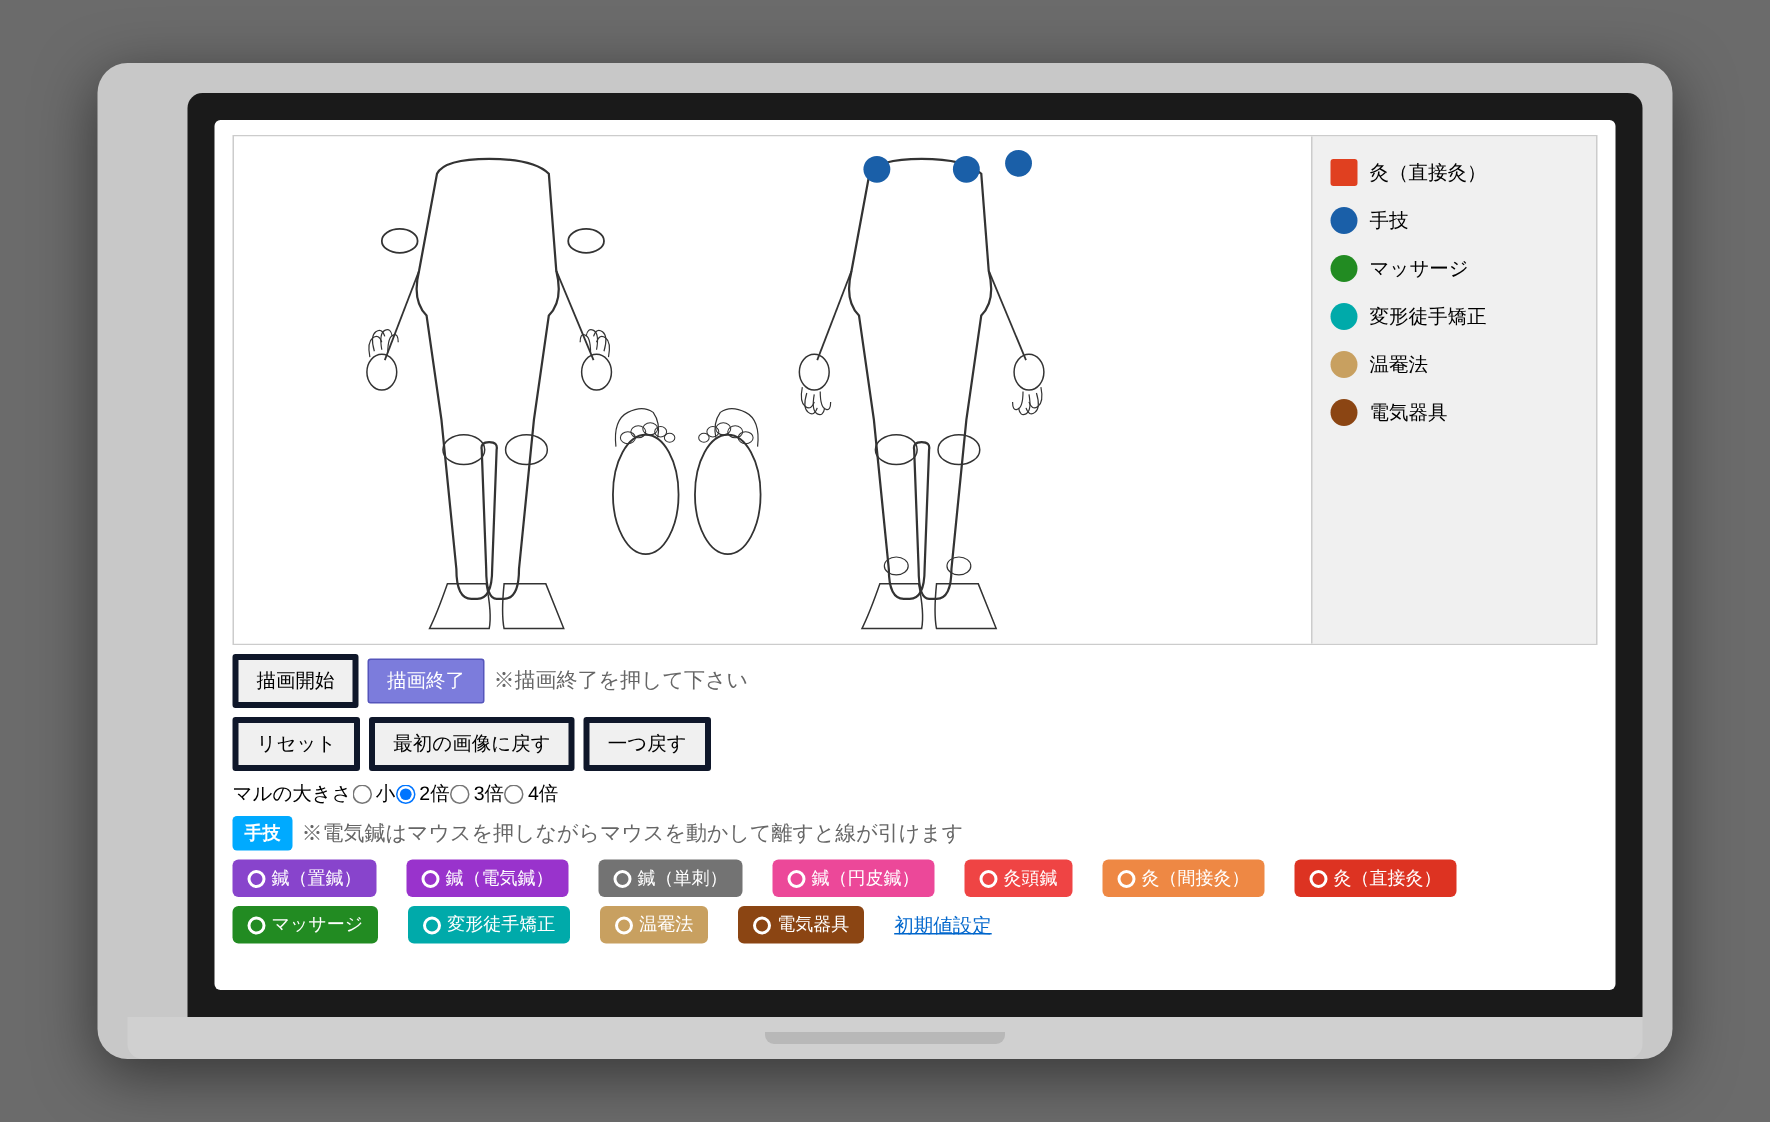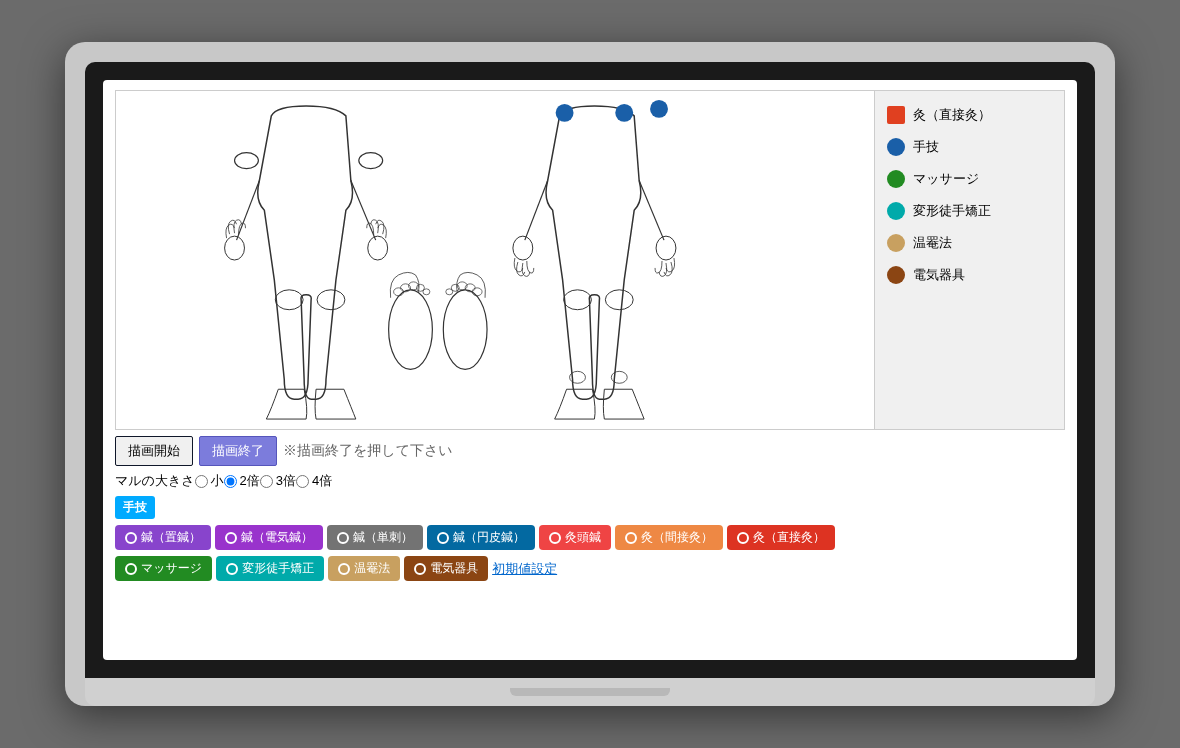--- a/index.html
+++ b/index.html
@@ -15,20 +15,21 @@
       width: 1050px;
       background: #c8c8c8;
       border-radius: 20px;
       padding: 20px 20px 0 20px;
       box-shadow: 0 10px 40px rgba(0,0,0,0.5);
     }
     .laptop-screen-bezel {
       background: #1a1a1a;
       border-radius: 10px 10px 0 0;
       padding: 18px;
+      margin-left: 40px;
     }
     .laptop-screen {
       background: #ffffff;
       width: 100%;
       min-height: 580px;
       border-radius: 4px;
       overflow: hidden;
       display: flex;
       flex-direction: column;
     }
@@ -92,21 +93,21 @@
       flex-shrink: 0;
     }
     .legend-dot.square { border-radius: 2px; }
     .legend-dot.circle { border-radius: 50%; }
     .controls-row {
       display: flex;
       align-items: center;
       gap: 6px;
     }
     .btn {
-      border: 1px solid #0f172a;
+      border: 4px solid #0f172a;
       background: #f0f0f0;
       padding: 5px 12px;
       cursor: pointer;
       font-size: 13px;
       font-family: inherit;
       border-radius: 2px;
     }
     .btn-active {
       background: #7c7cdc;
       color: white;
@@ -124,21 +125,21 @@
       display: flex;
       align-items: center;
       gap: 3px;
       cursor: pointer;
     }
 
     
     .treatment-row {
       display: flex;
       flex-wrap: wrap;
-      gap: 4px;
+      gap: 20px;
       align-items: center;
     }
     .treat-btn {
       border: none;
       border-radius: 4px;
       padding: 4px 10px;
       cursor: pointer;
       font-size: 12px;
       font-family: inherit;
       color: white;
@@ -303,20 +304,25 @@
             </div>
           </div>
         </div>
 
         <div class="controls-row">
           <button class="btn">描画開始</button>
           <button class="btn btn-active">描画終了</button>
           <span class="note-text">※描画終了を押して下さい</span>
         </div>
 
+        <div class="controls-row">
+          <button class="btn">リセット</button>
+          <button class="btn">最初の画像に戻す</button>
+          <button class="btn">一つ戻す</button>
+        </div>
 
         <div class="controls-row radio-group">
           <span>マルの大きさ</span>
           <label class="radio-label">
             <input type="radio" name="circleSize" value="small" style="">
             <span>小</span>
           </label>
           <label class="radio-label">
             <input type="radio" name="circleSize" value="x2" checked="" style="">
             <span>2倍</span>
@@ -326,36 +332,37 @@
             <span>3倍</span>
           </label>
           <label class="radio-label">
             <input type="radio" name="circleSize" value="x4" style="">
             <span>4倍</span>
           </label>
         </div>
 
         <div class="controls-row">
           <span class="selected-label">手技</span>
+          <span class="note-text">※電気鍼はマウスを押しながらマウスを動かして離すと線が引けます</span>
         </div>
 
         <div class="treatment-row">
           <button class="treat-btn" style="background:#8844cc;">
             <div class="dot outline"></div>
             <span>鍼（置鍼）</span>
           </button>
           <button class="treat-btn" style="background:#9933cc;">
             <div class="dot outline"></div>
             <span>鍼（電気鍼）</span>
           </button>
           <button class="treat-btn" style="background:#737373;">
             <div class="dot outline"></div>
             <span>鍼（単刺）</span>
           </button>
-          <button class="treat-btn" style="background:#0369a1;">
+          <button class="treat-btn" style="background:#ec4899;">
             <div class="dot outline"></div>
             <span>鍼（円皮鍼）</span>
           </button>
           <button class="treat-btn" style="background:#ef4444;">
             <div class="dot outline"></div>
             <span>灸頭鍼</span>
           </button>
           <button class="treat-btn" style="background:#ee8844;">
             <div class="dot outline"></div>
             <span>灸（間接灸）</span>

